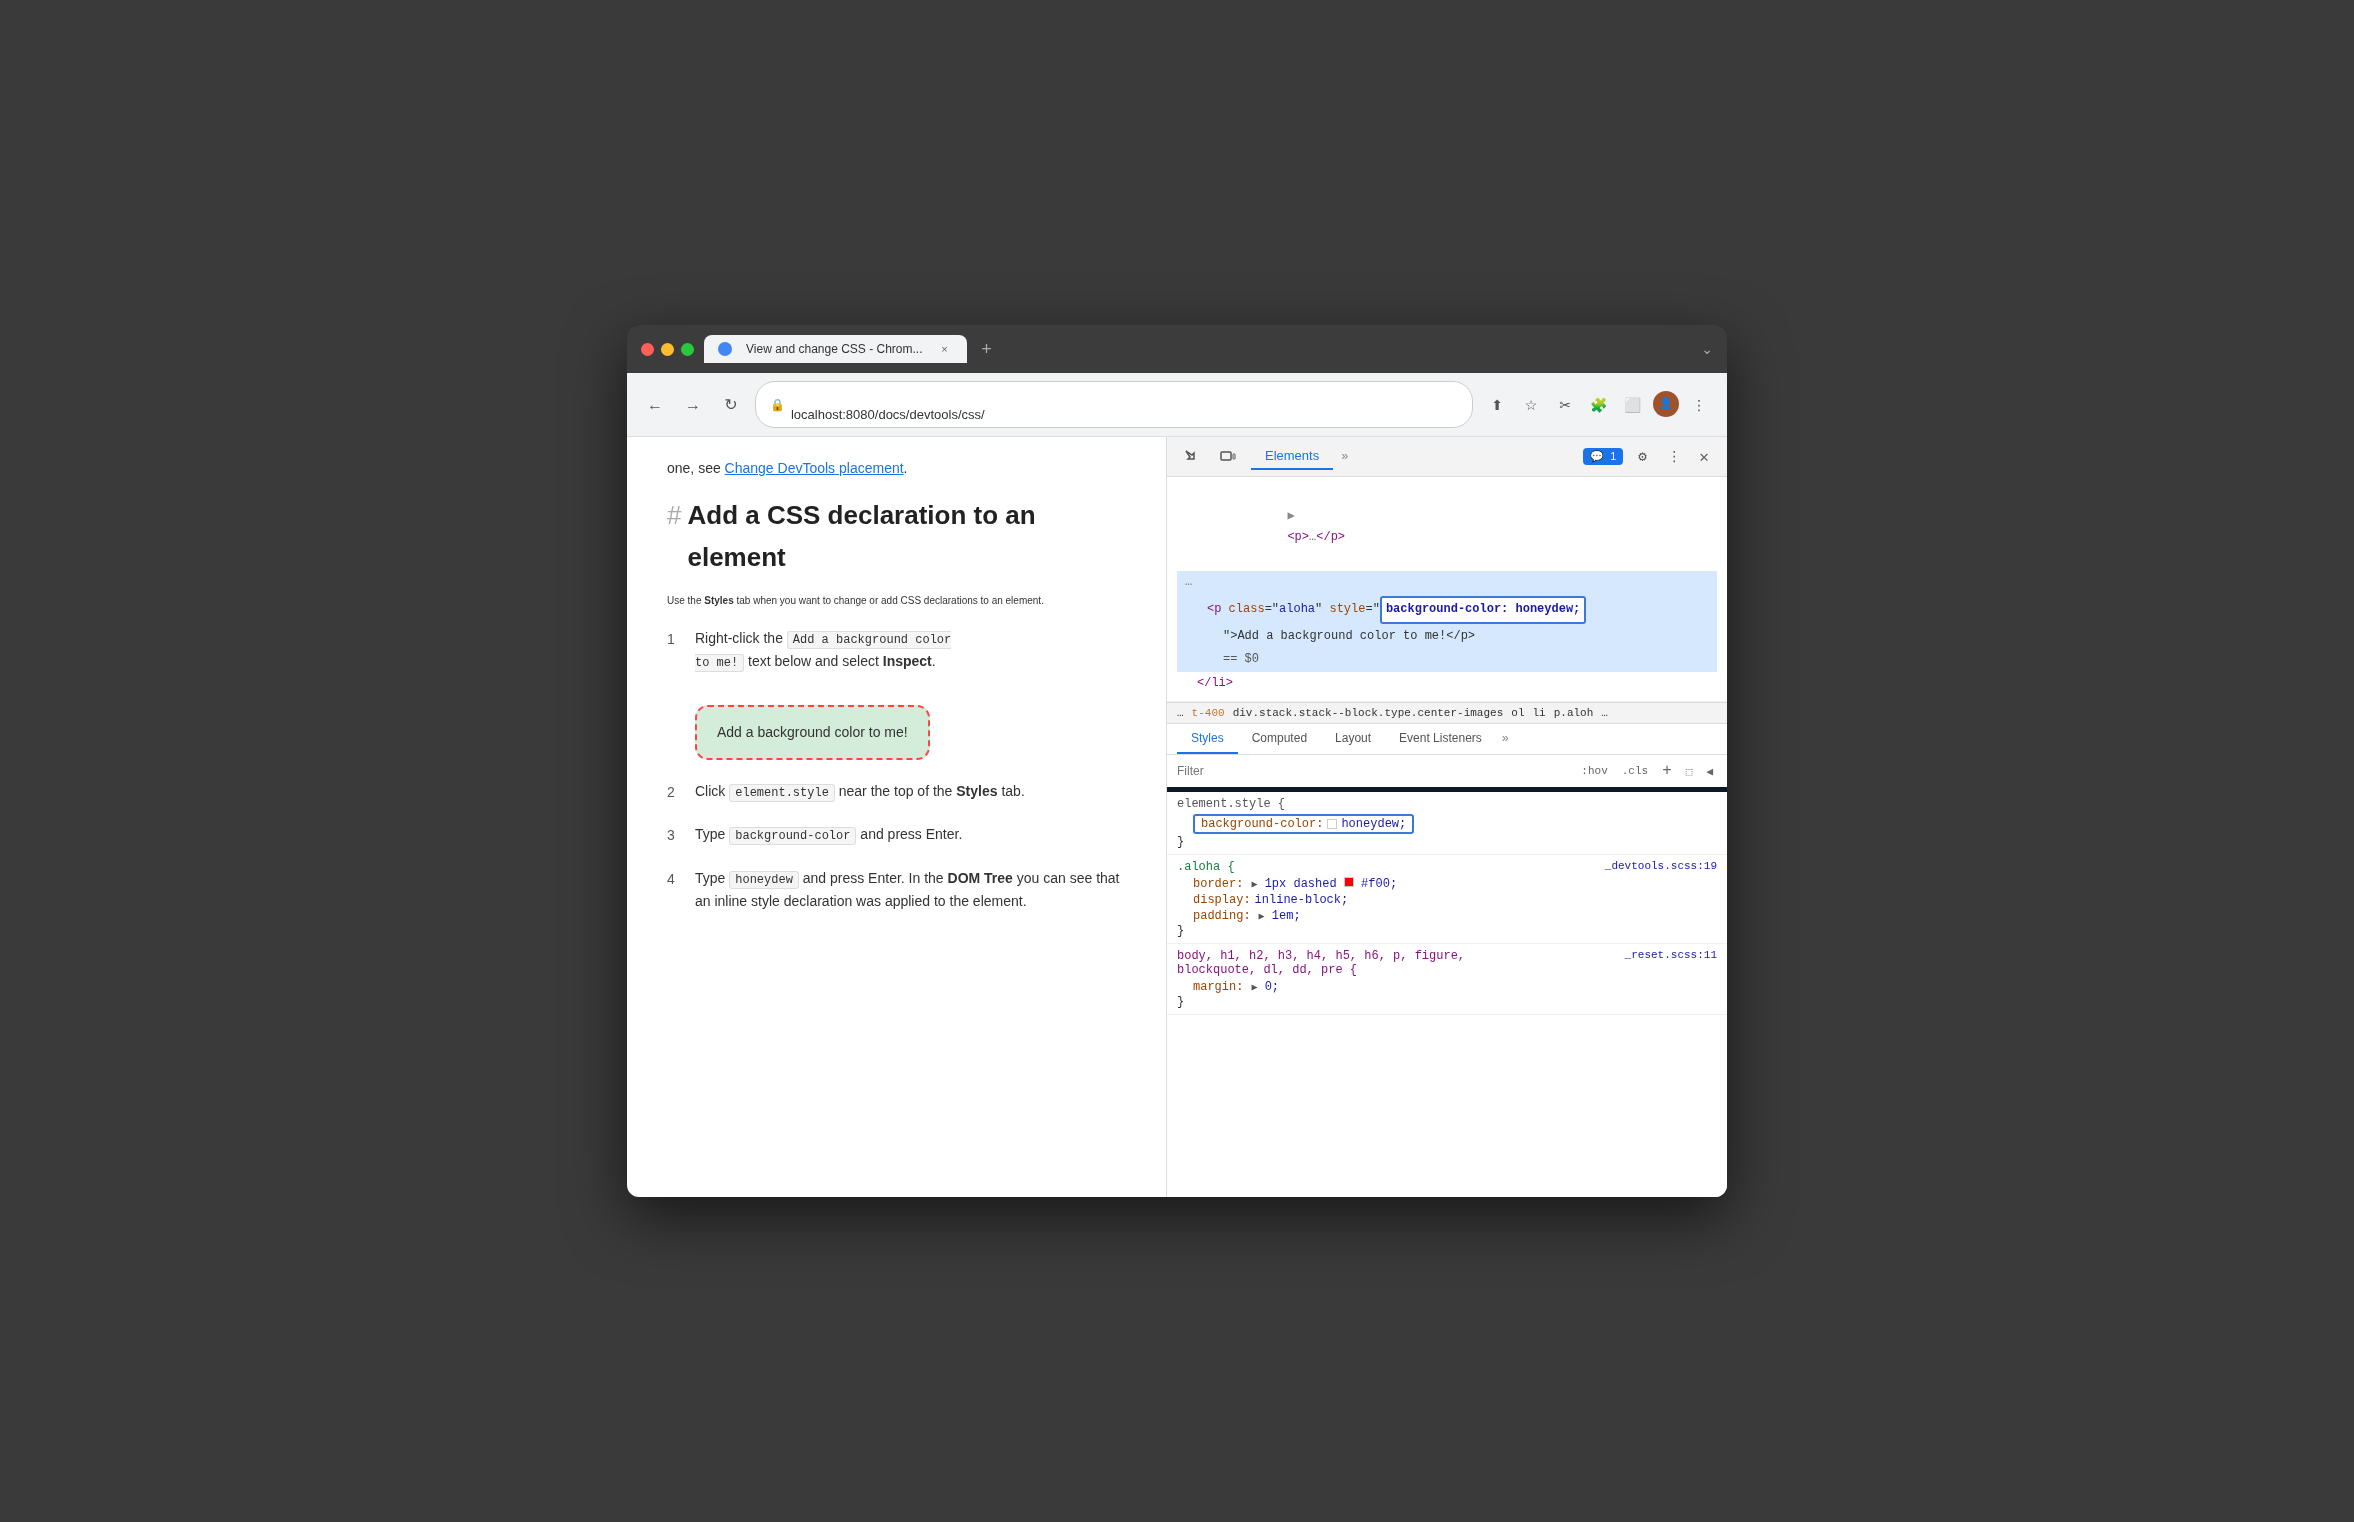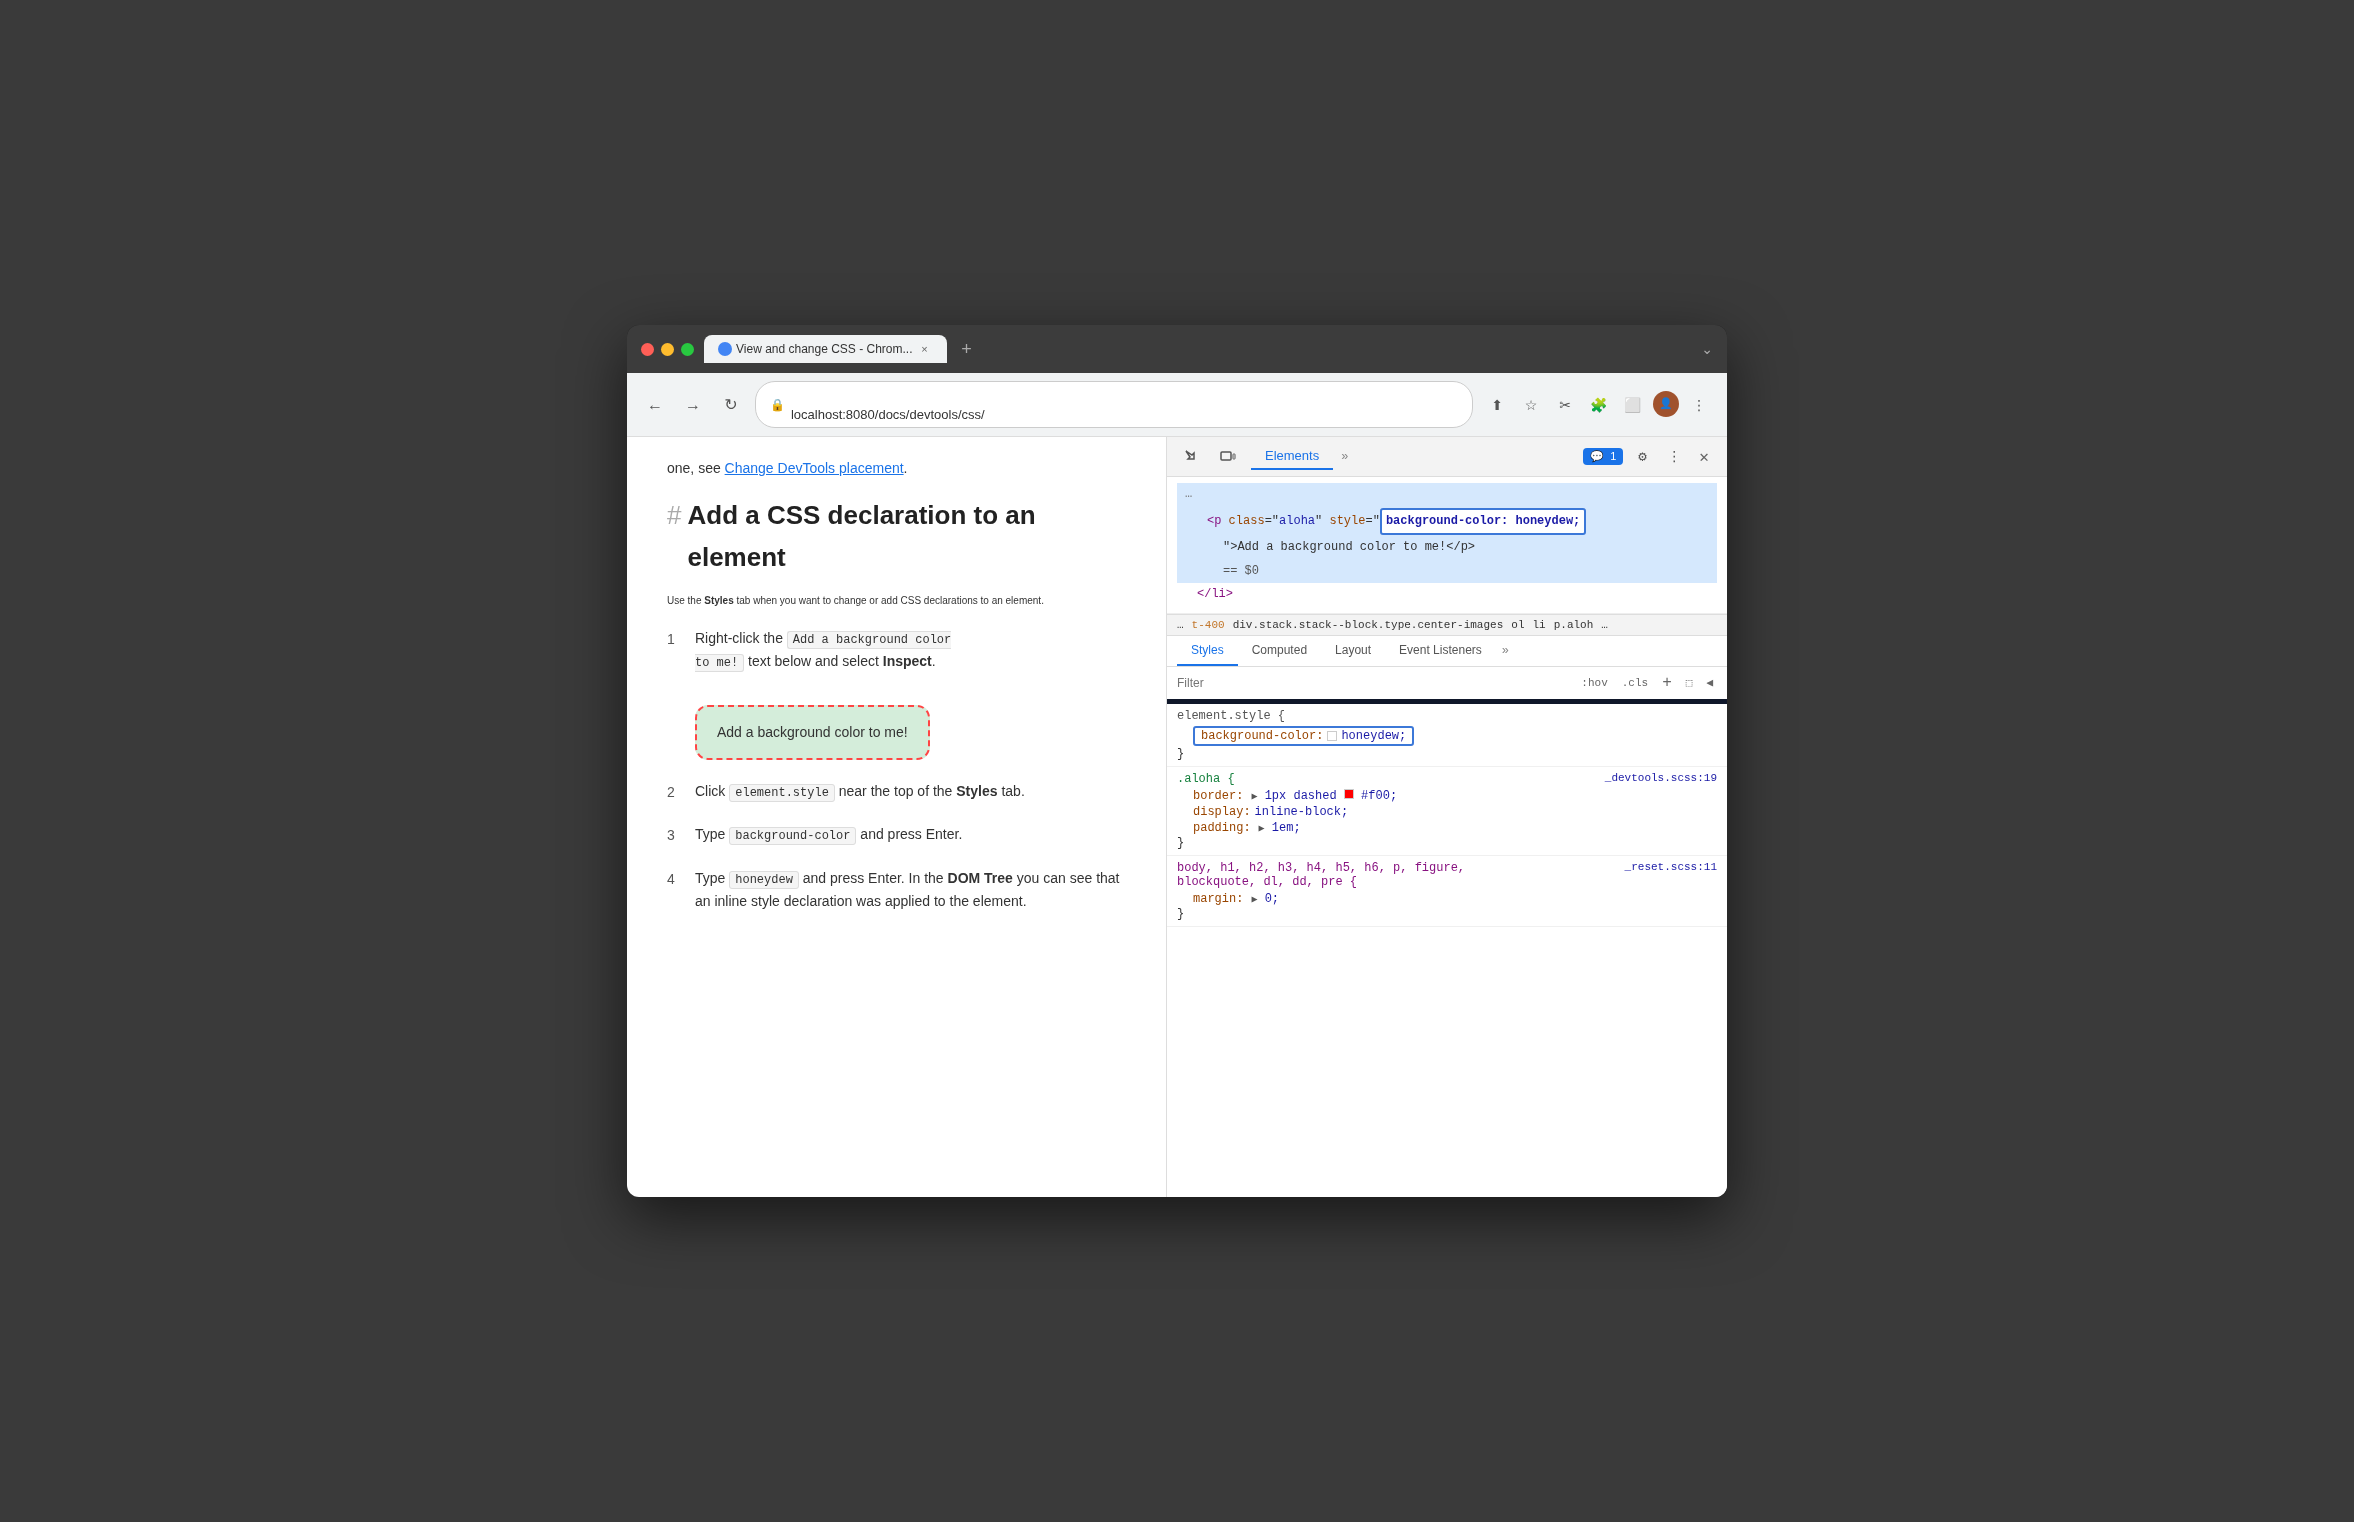--- a/index.html
+++ b/index.html
@@ -51,21 +51,21 @@
       flex: 1;
       gap: 6px;
     }
 
     .tab {
       background: #f1f3f4;
       border-radius: 8px 8px 0 0;
       padding: 6px 14px;
       display: flex;
       align-items: center;
-      gap: 4px;
+      gap: 14px;
       font-size: 12px;
       color: #333;
       min-width: 180px;
     }
 
     .tab-favicon {
       width: 14px;
       height: 14px;
       background: #4285f4;
       border-radius: 50%;
@@ -678,20 +678,26 @@
             <span>1</span>
           </div>
           <div class="devtools-icon-btn">⚙</div>
           <div class="devtools-icon-btn">⋮</div>
           <div class="devtools-close">✕</div>
         </div>
       </div>
 
       <div class="dom-tree">
 
+        <div class="dom-line">
+          <span style="padding-left:20px;">
+            <span class="dom-triangle">▶</span>
+            <span class="dom-tag">&lt;p&gt;</span><span class="dom-ellipsis">…</span><span class="dom-tag">&lt;/p&gt;</span>
+          </span>
+        </div>
 
         <div class="dom-line highlighted">
           <span style="padding-left:4px; color:#777;">…</span>
         </div>
         <div class="dom-line highlighted" style="padding-left:30px;">
           <span class="dom-tag">&lt;p </span>
           <span class="dom-attr-name">class</span><span class="dom-text">="</span><span class="dom-attr-val">aloha</span><span class="dom-text">" </span>
           <span class="dom-attr-name">style</span><span class="dom-text">="</span>
           <span class="dom-highlighted-attr">background-color: honeydew;</span>
         </div>

